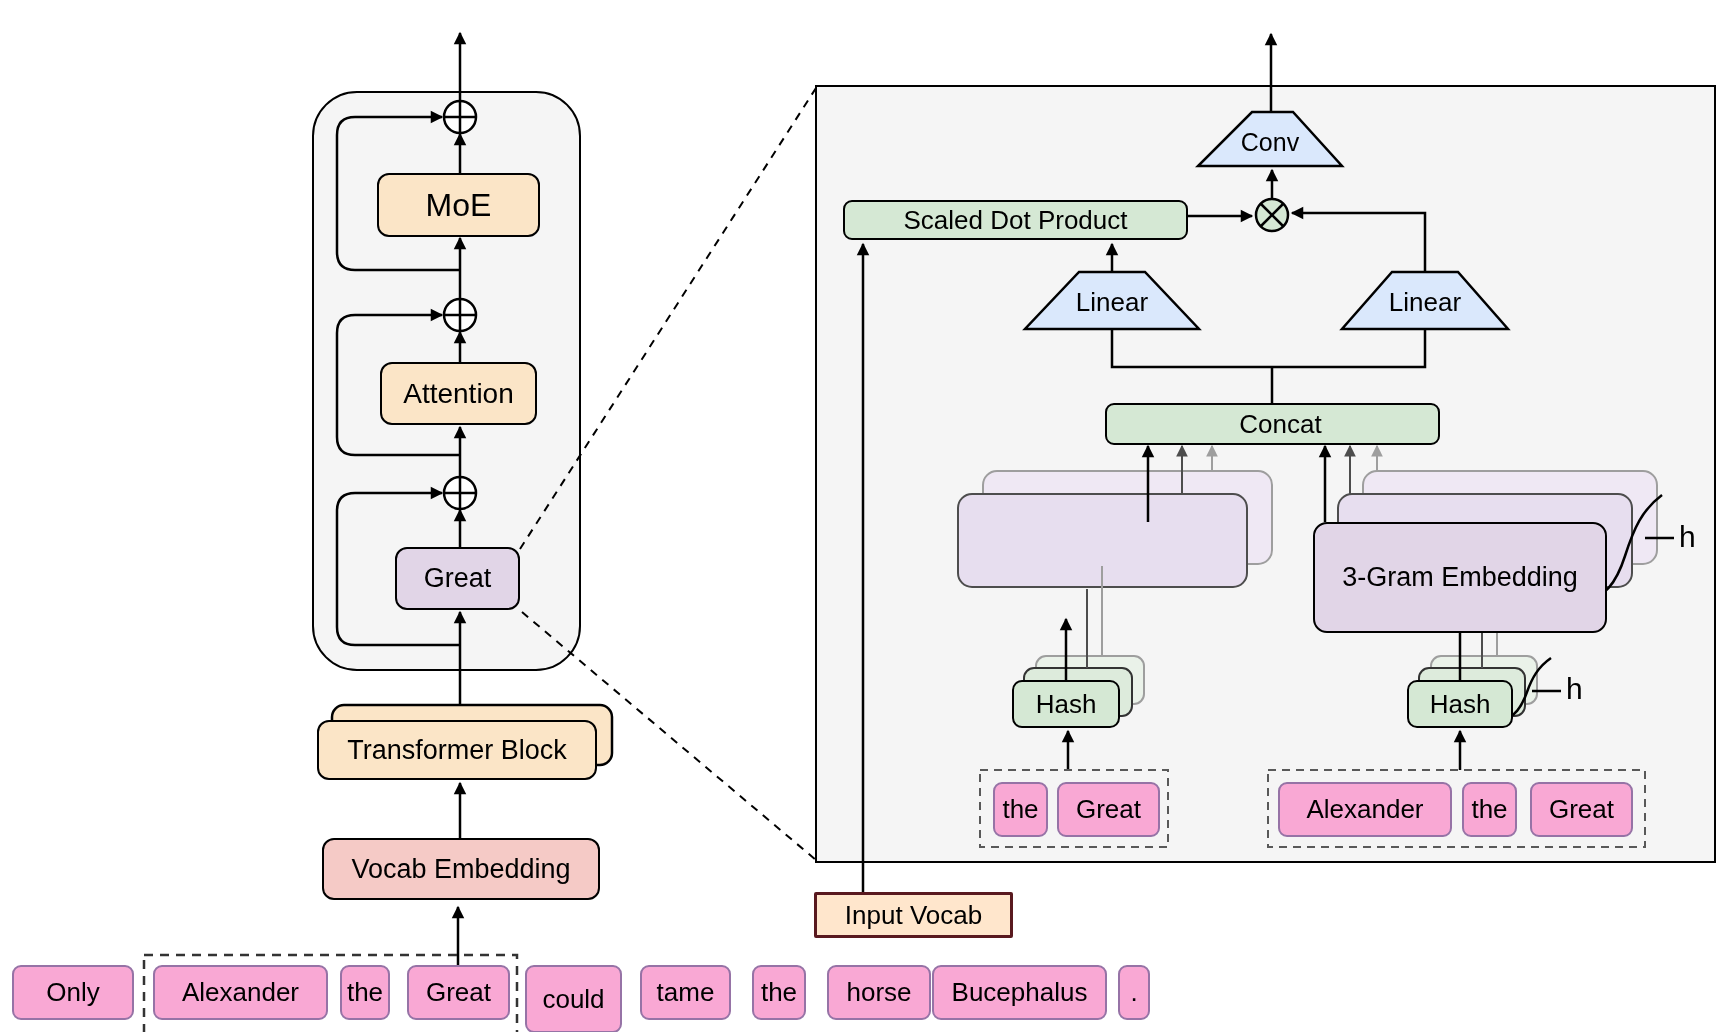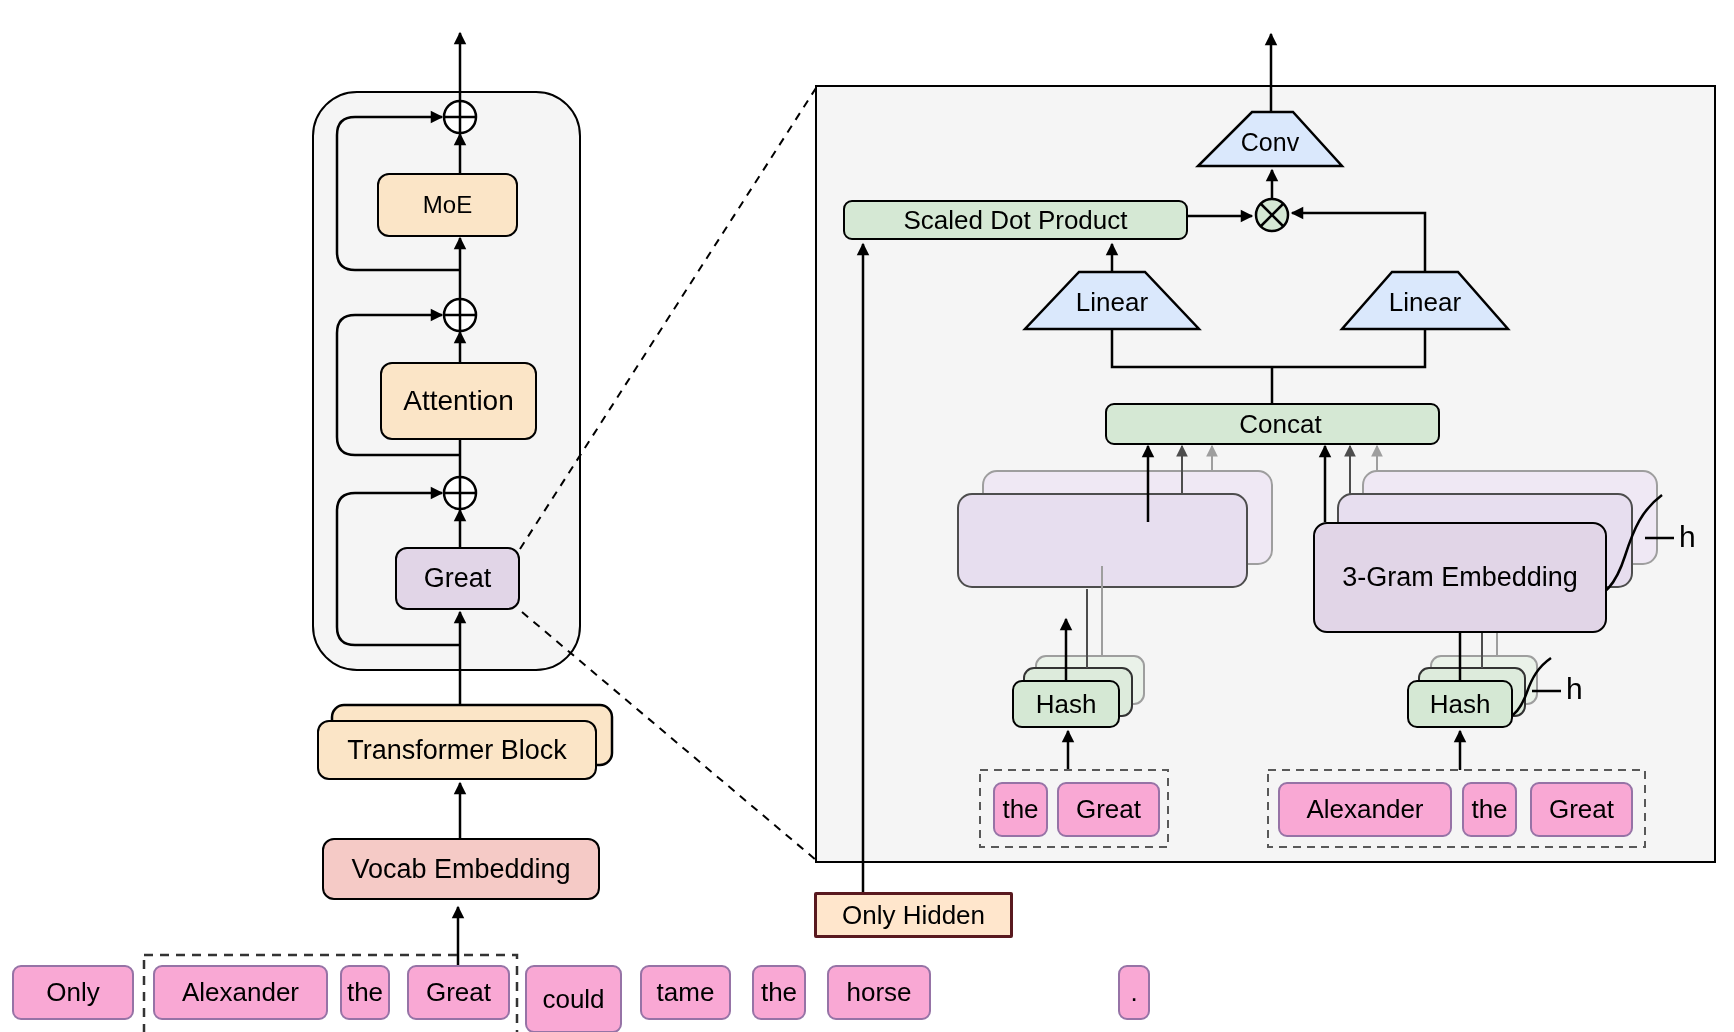--- a/index.html
+++ b/index.html
@@ -146,22 +146,22 @@
   <line x1="1645" y1="538" x2="1674" y2="538" stroke="#000" stroke-width="2.5"></line>
   <path d="M1500,721 C1515,718 1522,706 1527,692 C1532,678 1538,667 1551,658" fill="none" stroke="#000" stroke-width="2.5"></path>
   <line x1="1532" y1="691" x2="1561" y2="691" stroke="#000" stroke-width="2.5"></line>
 
   <rect x="980" y="770" width="188" height="77" fill="none" stroke="#595959" stroke-width="2" stroke-dasharray="8 6"></rect>
   <rect x="1268" y="770" width="377" height="77" fill="none" stroke="#595959" stroke-width="2" stroke-dasharray="8 6"></rect>
 
   <rect x="144" y="955" width="373" height="82" fill="none" stroke="#333" stroke-width="2.5" stroke-dasharray="9 7"></rect>
 </svg>
 
-<div class="box orange" style="left:377px;top:173px;width:141px;height:64px;font-size:24px;">MoE</div>
-<div class="box orange" style="left:380px;top:362px;width:157px;height:78px;font-size:28px;">Attention</div>
+<div class="box orange" style="left:377px;top:173px;width:163px;height:64px;font-size:32px;">MoE</div>
+<div class="box orange" style="left:380px;top:362px;width:157px;height:63px;font-size:28px;">Attention</div>
 <div class="box purple" style="left:395px;top:547px;width:125px;height:63px;">Great</div>
 <div class="box orange" style="left:317px;top:720px;width:280px;height:60px;">Transformer Block</div>
 <div class="box pink" style="left:322px;top:838px;width:278px;height:62px;">Vocab Embedding</div>
 
 <div class="traplabel" style="left:1220px;top:127px;width:100px;height:30px;">Conv</div>
 <div class="box green sdp" style="left:843px;top:200px;width:345px;height:40px;">Scaled Dot Product</div>
 <div class="traplabel" style="left:1062px;top:287px;width:100px;height:30px;font-size:26px;">Linear</div>
 <div class="traplabel" style="left:1375px;top:287px;width:100px;height:30px;font-size:26px;">Linear</div>
 <div class="box green sdp" style="left:1105px;top:403px;width:335px;height:42px;padding-left:16px;">Concat</div>
 <div class="box purple embed" style="left:1313px;top:522px;width:294px;height:111px;">3-Gram Embedding</div>
@@ -169,25 +169,26 @@
 <div class="box green hashbox" style="left:1407px;top:680px;width:106px;height:48px;">Hash</div>
 <div class="hlabel" style="left:1679px;top:520px;">h</div>
 <div class="hlabel" style="left:1566px;top:672px;">h</div>
 
 <div class="token" style="left:993px;top:782px;width:55px;height:55px;">the</div>
 <div class="token" style="left:1057px;top:782px;width:103px;height:55px;">Great</div>
 <div class="token" style="left:1278px;top:782px;width:174px;height:55px;">Alexander</div>
 <div class="token" style="left:1462px;top:782px;width:55px;height:55px;">the</div>
 <div class="token" style="left:1530px;top:782px;width:103px;height:55px;">Great</div>
 
-<div class="inputhidden" style="left:814px;top:892px;width:199px;height:46px;">Only Hidden</div>
+<div class="inputhidden" style="left:814px;top:892px;width:199px;height:46px;">Input Vocab</div>
 
 <div class="token" style="left:12px;top:965px;width:122px;height:55px;">Only</div>
 <div class="token" style="left:153px;top:965px;width:175px;height:55px;">Alexander</div>
 <div class="token" style="left:340px;top:965px;width:50px;height:55px;">the</div>
 <div class="token" style="left:407px;top:965px;width:103px;height:55px;">Great</div>
 <div class="token" style="left:525px;top:965px;width:97px;height:68px;">could</div>
 <div class="token" style="left:640px;top:965px;width:91px;height:55px;">tame</div>
 <div class="token" style="left:752px;top:965px;width:54px;height:55px;">the</div>
 <div class="token" style="left:827px;top:965px;width:104px;height:55px;">horse</div>
+<div class="token" style="left:932px;top:965px;width:175px;height:55px;">Bucephalus</div>
 <div class="token" style="left:1118px;top:965px;width:32px;height:55px;">.</div>
 
 </div>
 
 </body></html>

